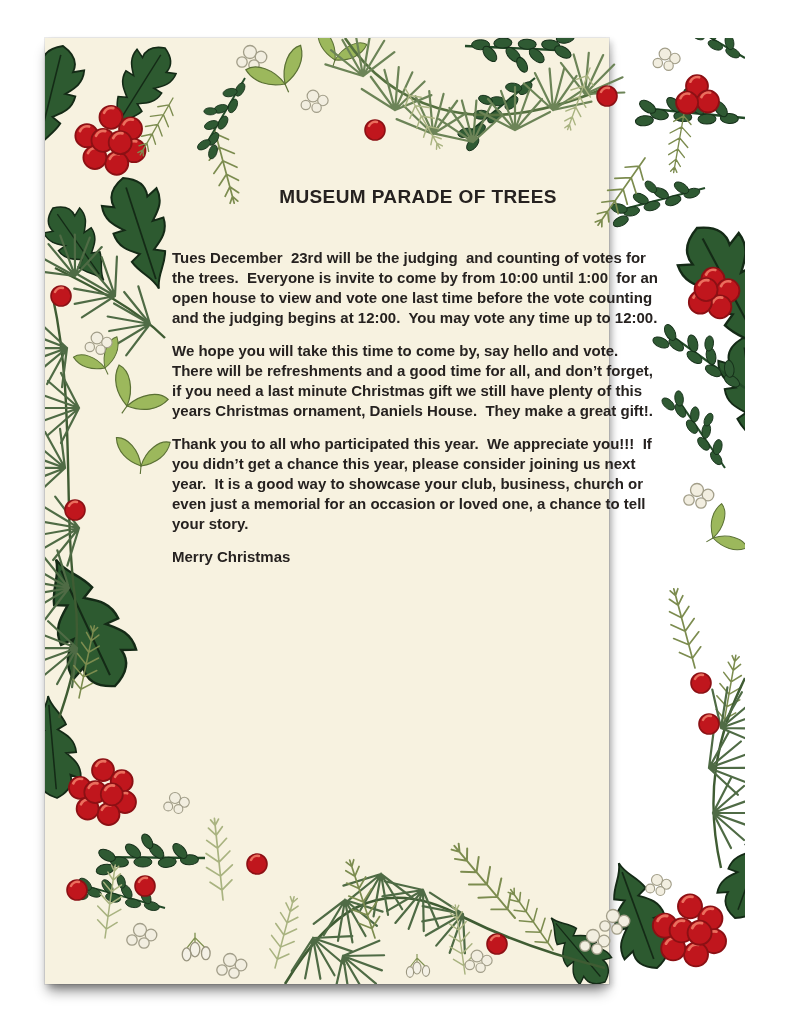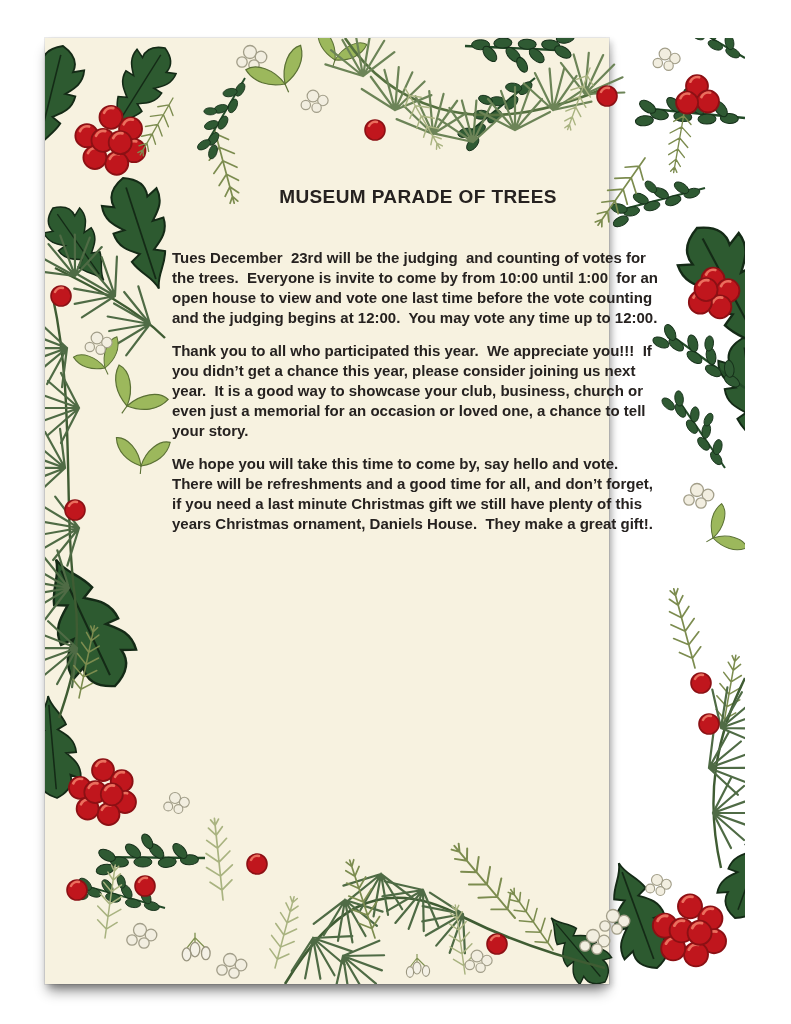--- a/index.html
+++ b/index.html
@@ -268,18 +268,19 @@
       <use href="#berry" transform="translate(16,258)"></use>
       <use href="#berry" transform="translate(30,472)"></use>
       <g style="color:#7c8c4f">
         <use href="#fern" transform="translate(34,660) rotate(12) scale(0.9)"></use>
       </g>
     </svg>
 
     <div class="content">
       <h1 class="title">MUSEUM PARADE OF TREES</h1>
       <p>Tues December  23rd will be the judging  and counting of votes for the trees.  Everyone is invite to come by from 10:00 until 1:00  for an open house to view and vote one last time before the vote counting and the judging begins at 12:00.  You may vote any time up to 12:00.</p>
+      <p>We hope you will take this time to come by, say hello and vote.  There will be refreshments and a good time for all, and don’t forget, if you need a last minute Christmas gift we still have plenty of this years Christmas ornament, Daniels House.  They make a great gift!.</p>
       <p>Thank you to all who participated this year.  We appreciate you!!!  If you didn’t get a chance this year, please consider joining us next year.  It is a good way to showcase your club, business, church or even just a memorial for an occasion or loved one, a chance to tell your story.</p>
-      <p>We hope you will take this time to come by, say hello and vote.  There will be refreshments and a good time for all, and don’t forget, if you need a last minute Christmas gift we still have plenty of this years Christmas ornament, Daniels House.  They make a great gift!.</p>
+      <p class="signoff">Merry Christmas</p>
     </div>
 
   </div>
 </div>
 
 </body></html>

